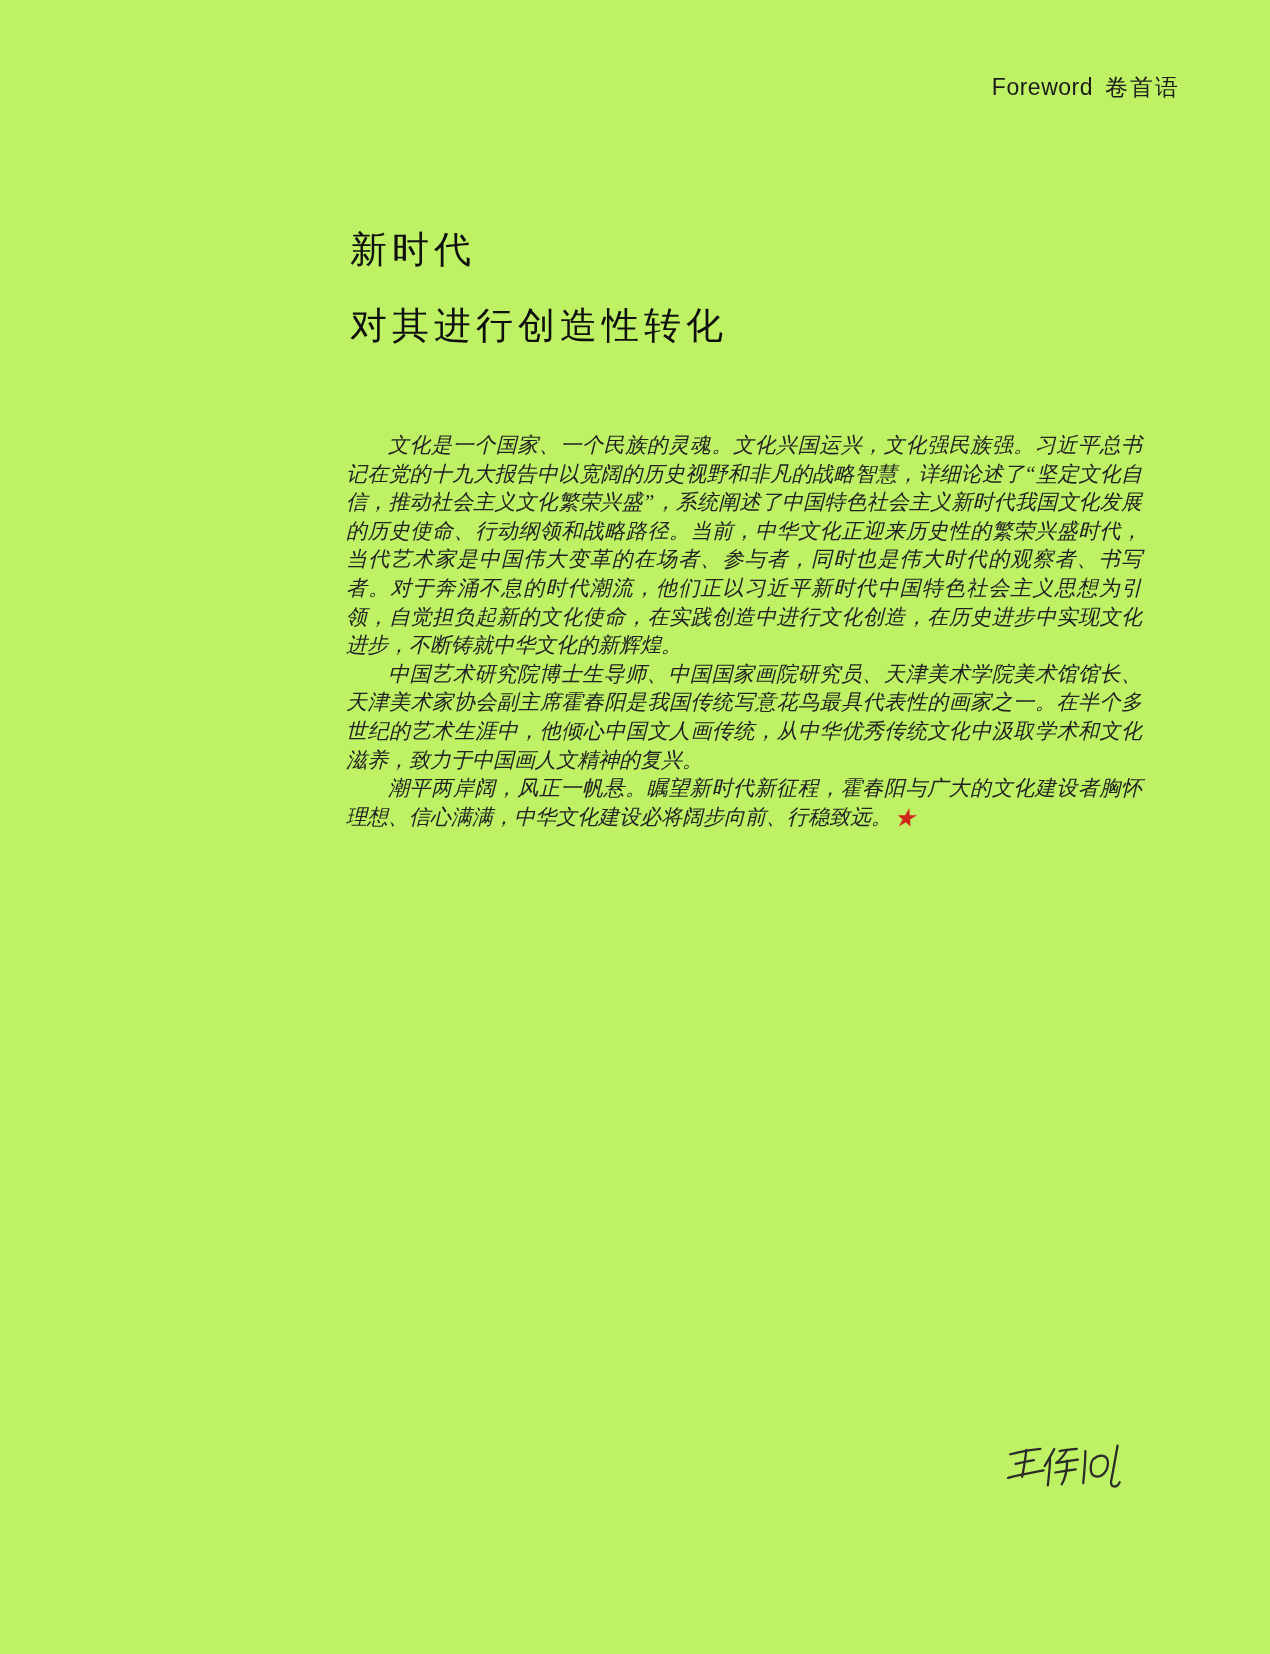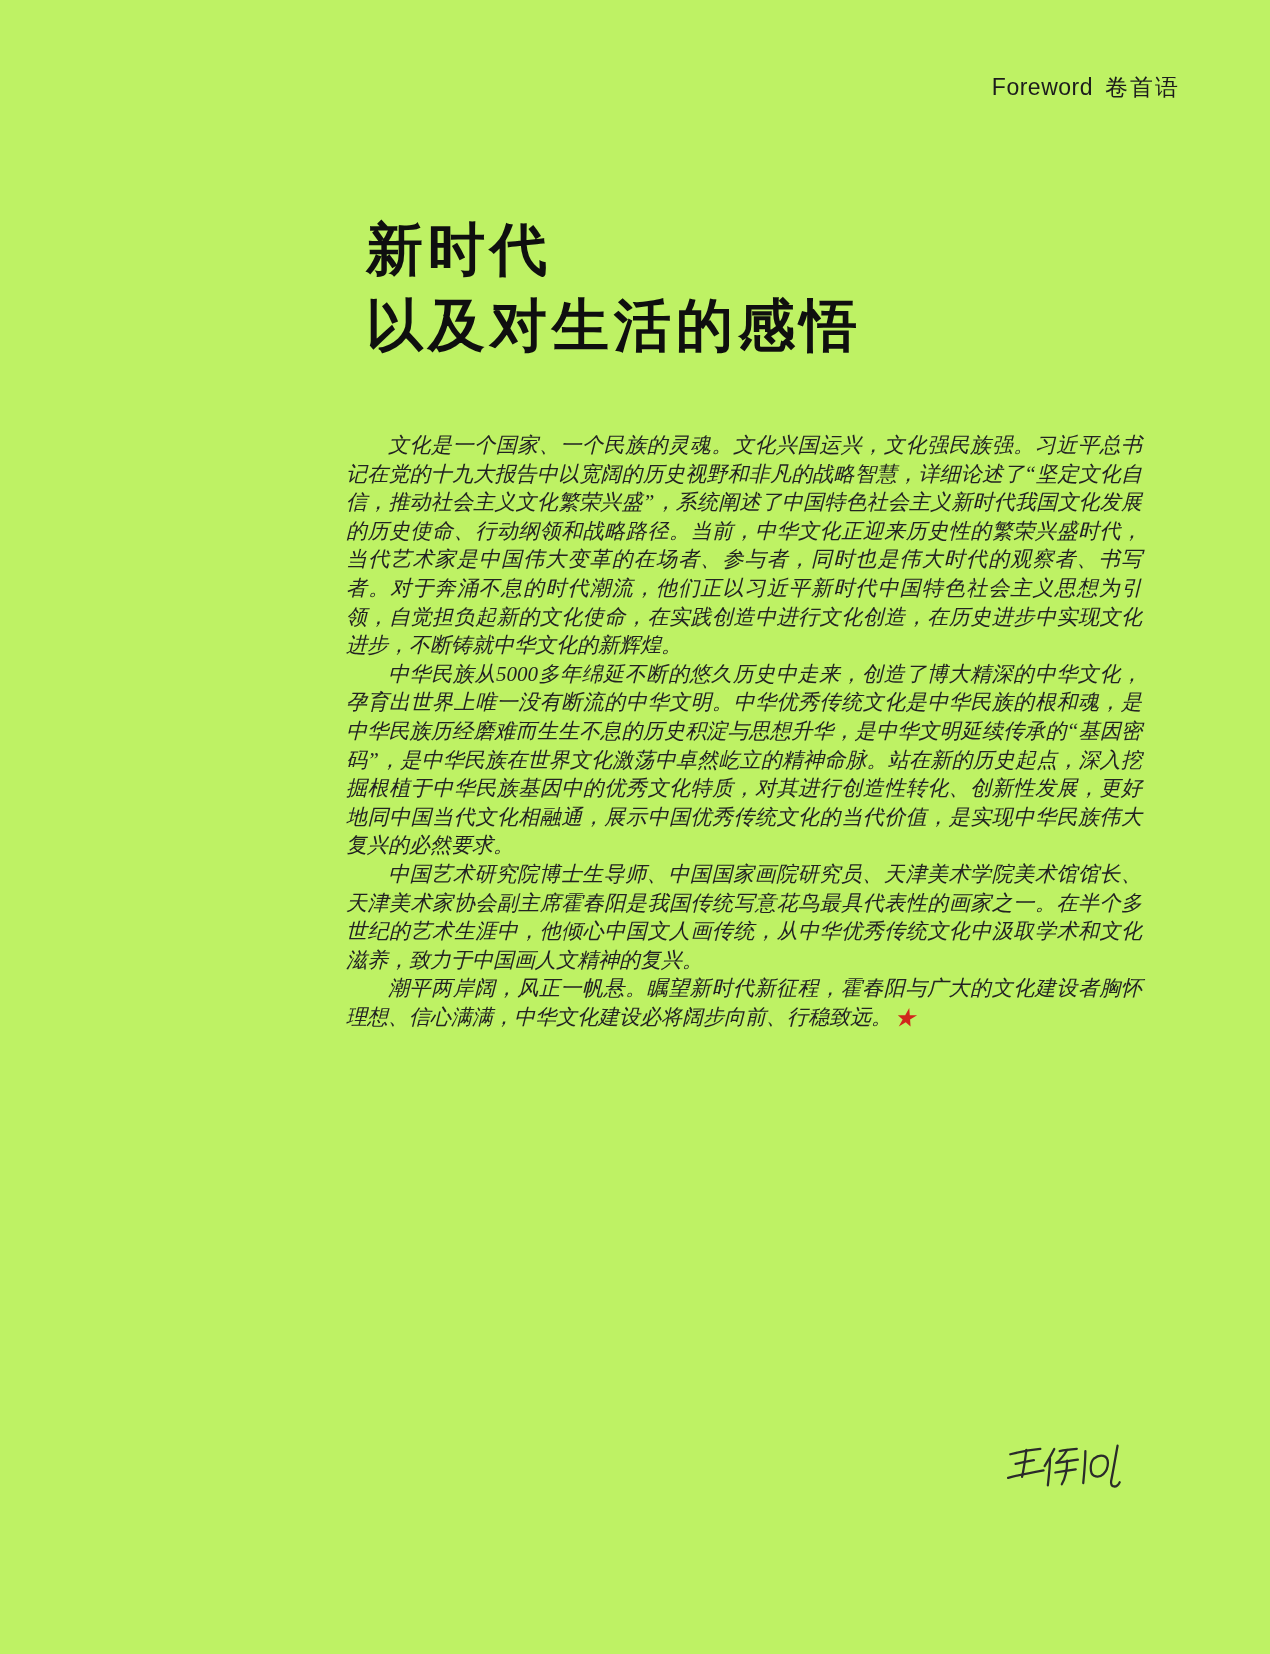--- a/index.html
+++ b/index.html
@@ -26,24 +26,24 @@
     color: #1c1c1c;
     letter-spacing: 0.5px;
     white-space: nowrap;
   }
   .header .zh {
     margin-left: 12px;
     letter-spacing: 2px;
   }
   .title {
     position: absolute;
-    left: 366px;
+    left: 350px;
     top: 212px;
-    font-weight: 700;
-    font-size: 57px;
+    font-weight: 400;
+    font-size: 37px;
     line-height: 76px;
     letter-spacing: 5px;
     color: #0f0f0f;
   }
   .body-col {
     position: absolute;
     left: 346px;
     top: 431px;
     width: 796px;
     font-size: 21px;
@@ -79,26 +79,25 @@
 <body>
 
 <div class="page">
 
   <div class="header">
     <span class="en">Foreword</span><span class="zh">卷首语</span>
   </div>
 
   <div class="title">
     <div>新时代</div>
-    <div>以及对生活的感悟</div>
+    <div>对其进行创造性转化</div>
   </div>
 
   <div class="body-col">
       <p class="para">文化是一个国家、一个民族的灵魂。文化兴国运兴，文化强民族强。习近平总书记在党的十九大报告中以宽阔的历史视野和非凡的战略智慧，详细论述了“坚定文化自信，推动社会主义文化繁荣兴盛”，系统阐述了中国特色社会主义新时代我国文化发展的历史使命、行动纲领和战略路径。当前，中华文化正迎来历史性的繁荣兴盛时代，当代艺术家是中国伟大变革的在场者、参与者，同时也是伟大时代的观察者、书写者。对于奔涌不息的时代潮流，他们正以习近平新时代中国特色社会主义思想为引领，自觉担负起新的文化使命，在实践创造中进行文化创造，在历史进步中实现文化进步，不断铸就中华文化的新辉煌。</p>
-      <p class="para">中华民族从5000多年绵延不断的悠久历史中走来，创造了博大精深的中华文化，孕育出世界上唯一没有断流的中华文明。中华优秀传统文化是中华民族的根和魂，是中华民族历经磨难而生生不息的历史积淀与思想升华，是中华文明延续传承的“基因密码”，是中华民族在世界文化激荡中卓然屹立的精神命脉。站在新的历史起点，深入挖掘根植于中华民族基因中的优秀文化特质，对其进行创造性转化、创新性发展，更好地同中国当代文化相融通，展示中国优秀传统文化的当代价值，是实现中华民族伟大复兴的必然要求。</p>
       <p class="para">中国艺术研究院博士生导师、中国国家画院研究员、天津美术学院美术馆馆长、天津美术家协会副主席霍春阳是我国传统写意花鸟最具代表性的画家之一。在半个多世纪的艺术生涯中，他倾心中国文人画传统，从中华优秀传统文化中汲取学术和文化滋养，致力于中国画人文精神的复兴。</p>
       <p class="para">潮平两岸阔，风正一帆悬。瞩望新时代新征程，霍春阳与广大的文化建设者胸怀理想、信心满满，中华文化建设必将阔步向前、行稳致远。<span class="star" style="color: rgb(208, 38, 28);">★</span></p>
     </div>
 
   <div class="signature" aria-label="handwritten signature">
     <svg viewBox="0 0 110 46" fill="none" stroke="#2a2a2a" stroke-width="2.1" stroke-linecap="round" stroke-linejoin="round">
 
       <path d="M4,13 C12,11 22,9 32,8"></path>
       <path d="M19,9 C18,17 17,25 15,34"></path>
       <path d="M9,22 C15,20.5 20,19.5 26,18.5"></path>

